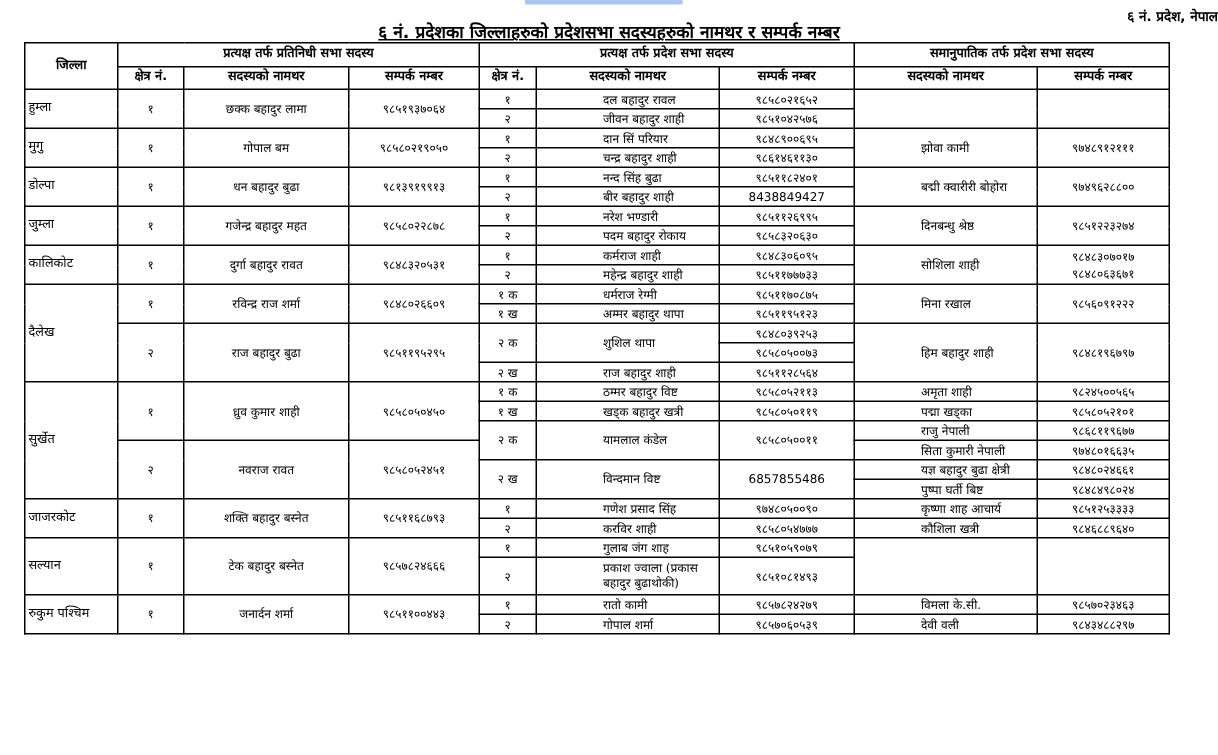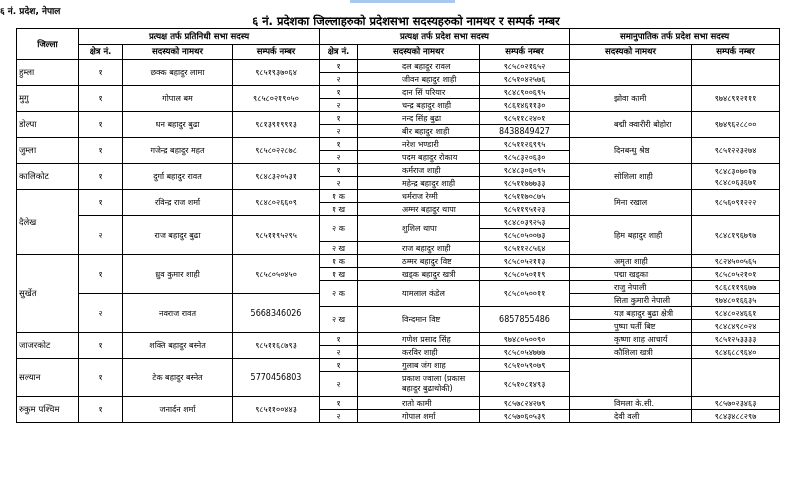--- a/index.html
+++ b/index.html
@@ -1,19 +1,19 @@
 <!DOCTYPE html>
 <html><head>
 <meta charset="utf-8">
 <style>
   html,body{margin:0;padding:0;background:#fff;}
   body{width:812px;height:503px;position:relative;overflow:hidden;font-family:"DejaVu Sans",sans-serif;color:#000;}
   .hl{position:absolute;left:350px;top:0;width:105px;height:3px;background:#a8c8f0;}
-  .sub{position:absolute;left:0;top:4px;width:812px;text-align:left;font-size:9px;font-weight:bold;}
-  .title{position:absolute;left:0;top:13px;width:812px;text-align:center;font-size:11.5px;font-weight:bold;}
+  .sub{position:absolute;left:0;top:4px;width:812px;text-align:right;font-size:9px;font-weight:bold;}
+  .title{position:absolute;left:0;top:13px;width:812px;text-align:center;font-size:11.5px;font-weight:bold;text-decoration:underline;}
   table{position:absolute;left:16px;top:28px;border-collapse:collapse;table-layout:fixed;font-size:8px;}
   td,th{border:1px solid #000;padding:0 2px;height:12px;line-height:11px;overflow:hidden;white-space:nowrap;}
   th{font-weight:bold;font-size:8.5px;text-align:center;}
   td.c{text-align:center;}
   td.l{text-align:left;padding-left:44px;}
   td.dist{text-align:left;font-size:8.5px;}
   td.wrap{white-space:normal;line-height:10px;}
 </style>
 </head>
 <body>
@@ -196,21 +196,21 @@
   <tr>
     <td rowspan="2" class="c">२ क</td>
     <td rowspan="2" class="l">यामलाल कंडेल</td>
     <td rowspan="2" class="c">९८५८०५००११</td>
     <td class="l">राजु नेपाली</td>
     <td class="c">९८६८११९६७७</td>
   </tr>
   <tr>
     <td rowspan="3" class="c">२</td>
     <td rowspan="3" class="c">नवराज रावत</td>
-    <td rowspan="3" class="c">5668346026</td>
+    <td rowspan="3" class="c">९८५८०५२४५१</td>
     <td class="l">सिता कुमारी नेपाली</td>
     <td class="c">९७४८०१६६३५</td>
   </tr>
   <tr>
     <td rowspan="2" class="c">२ ख</td>
     <td rowspan="2" class="l">विन्दमान विष्ट</td>
     <td rowspan="2" class="c">6857855486</td>
     <td class="l">यज्ञ बहादुर बुढा क्षेत्री</td>
     <td class="c">९८४८०२४६६१</td>
   </tr>
@@ -235,21 +235,21 @@
     <td class="l">करविर शाही</td>
     <td class="c">९८५८०५४७७७</td>
     <td class="l">कौशिला खत्री</td>
     <td class="c">९८४६८८९६४०</td>
   </tr>
 
   <tr>
     <td rowspan="2" class="dist">सल्यान</td>
     <td rowspan="2" class="c">१</td>
     <td rowspan="2" class="c">टेक बहादुर बस्नेत</td>
-    <td rowspan="2" class="c">5770456803</td>
+    <td rowspan="2" class="c">९८५७८२४६६६</td>
     <td class="c">१</td>
     <td class="l">गुलाब जंग शाह</td>
     <td class="c">९८५१०५९०७९</td>
     <td rowspan="2" class="l"></td>
     <td rowspan="2" class="c"></td>
   </tr>
   <tr>
     <td class="c" style="height:24px">२</td>
     <td class="l wrap">प्रकाश ज्वाला (प्रकास बहादुर बुढाथोकी)</td>
     <td class="c">९८५१०८१४९३</td>

